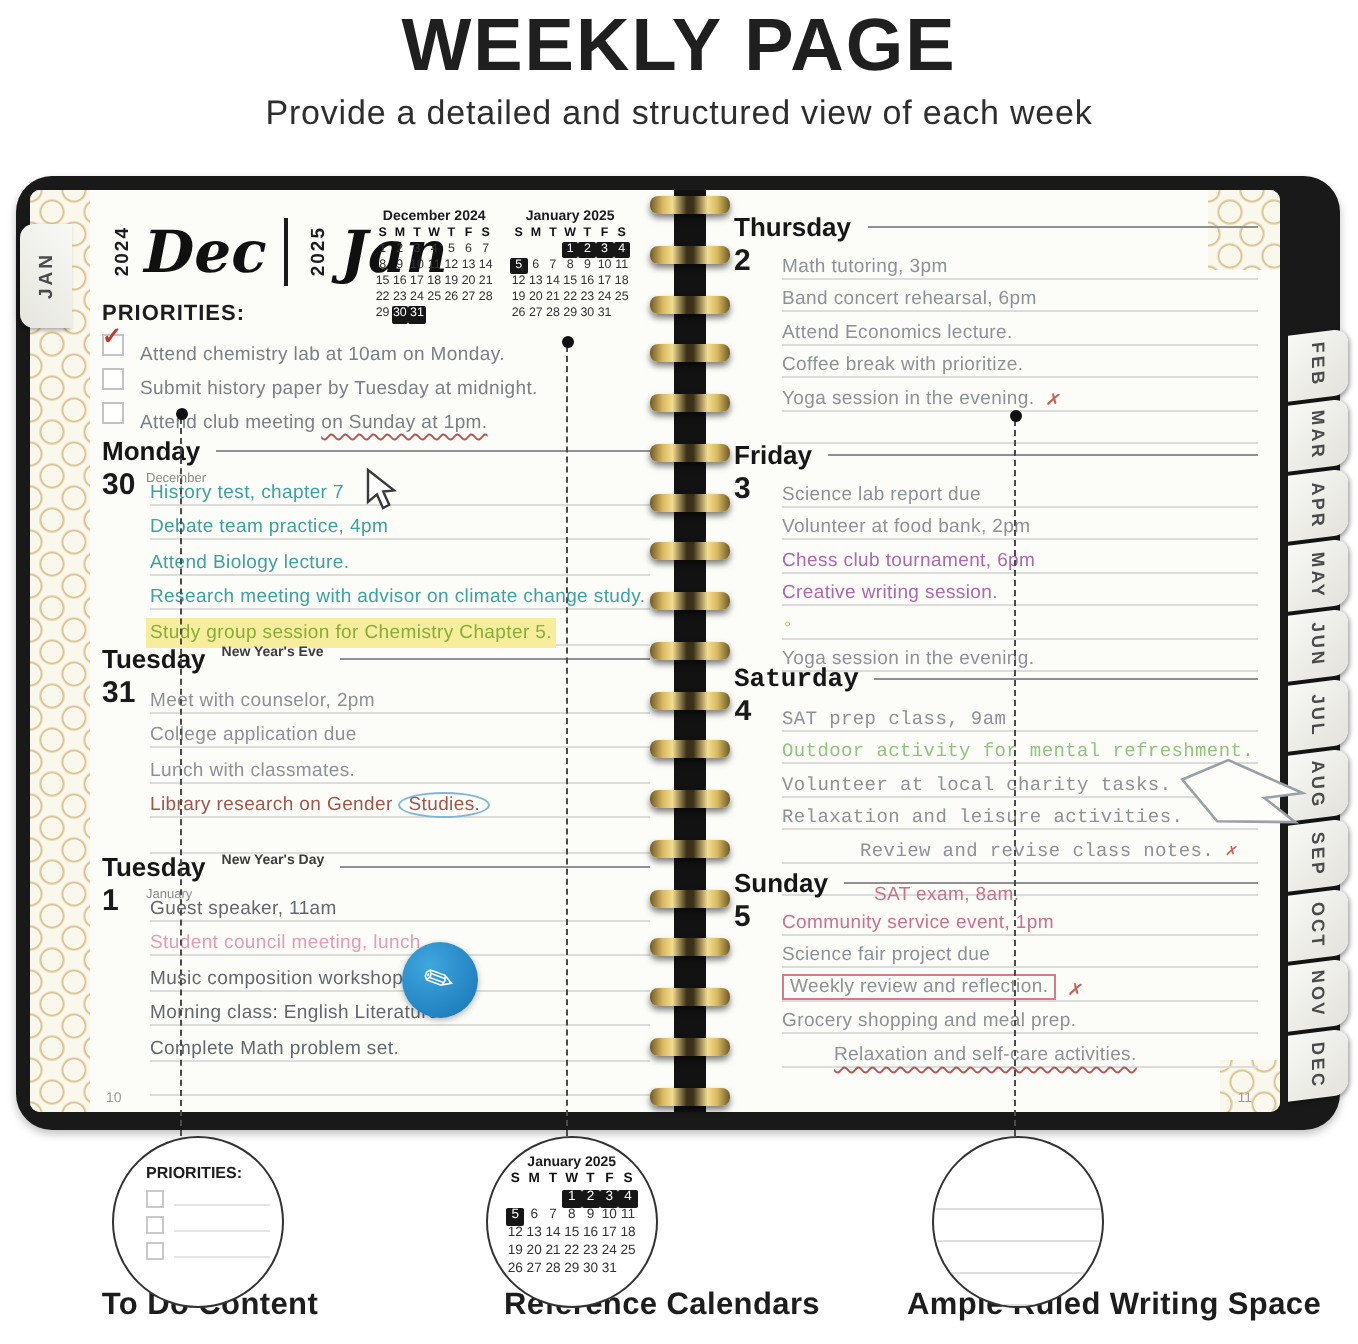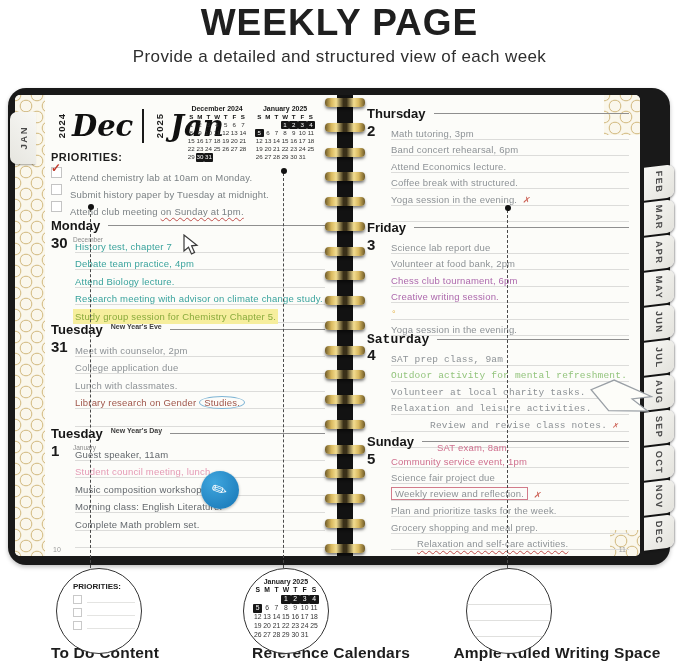--- a/index.html
+++ b/index.html
@@ -386,21 +386,21 @@
                   <div class="entry-row" style="height: 15.5px;">
                     <span class="hand" style="color: rgb(141, 146, 150);">Math tutoring, 3pm</span>
                   </div>
                   <div class="entry-row" style="height: 15.5px;">
                     <span class="hand" style="color: rgb(141, 146, 150);">Band concert rehearsal, 6pm</span>
                   </div>
                   <div class="entry-row" style="height: 15.5px;">
                     <span class="hand" style="color: rgb(141, 146, 150);">Attend Economics lecture.</span>
                   </div>
                   <div class="entry-row" style="height: 15.5px;">
-                    <span class="hand" style="color: rgb(141, 146, 150);">Coffee break with structured.</span>
+                    <span class="hand" style="color: rgb(141, 146, 150);">Coffee break with prioritize.</span>
                   </div>
                   <div class="entry-row" style="height: 15.5px;">
                     <span class="hand" style="color: rgb(141, 146, 150);">Yoga session in the evening.</span>
                     <span class="scrib">✗</span>
                   </div>
                   <div class="entry-row" style="height: 15.5px;"></div>
                 </div>
               </div>
             </div>
             <div class="day" style="top: 124px;">
@@ -471,23 +471,20 @@
                 <div class="rows">
                   <div class="entry-row" style="height: 15.5px;">
                     <span class="hand" style="color: rgb(207, 111, 142);">Community service event, 1pm</span>
                   </div>
                   <div class="entry-row" style="height: 15.5px;">
                     <span class="hand" style="color: rgb(141, 146, 150);">Science fair project due</span>
                   </div>
                   <div class="entry-row" style="height: 15.5px;">
                     <span class="hand boxed" style="color: rgb(141, 146, 150);">Weekly review and reflection.</span>
                     <span class="scrib">✗</span>
-                  </div>
-                  <div class="entry-row" style="height: 15.5px;">
-                    <span class="hand" style="color: rgb(141, 146, 150);">Plan and prioritize tasks for the week.</span>
                   </div>
                   <div class="entry-row" style="height: 15.5px;">
                     <span class="hand" style="color: rgb(141, 146, 150);">Grocery shopping and meal prep.</span>
                   </div>
                   <div class="entry-row" style="height: 15.5px;">
                     <span class="hand wavy" style="color: rgb(141, 146, 150); padding-left: 26px;">Relaxation and self-care activities.</span>
                   </div>
                 </div>
               </div>
             </div>

